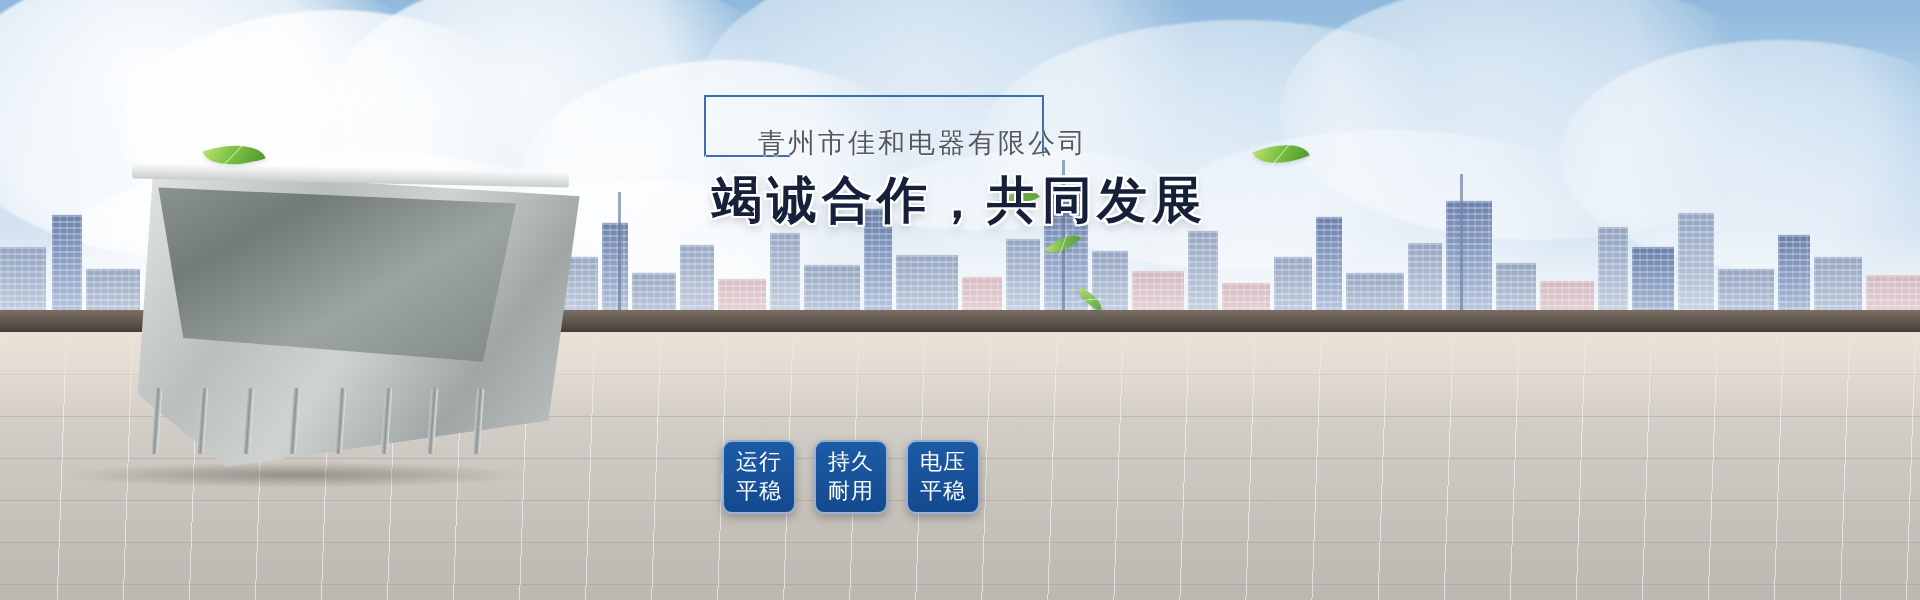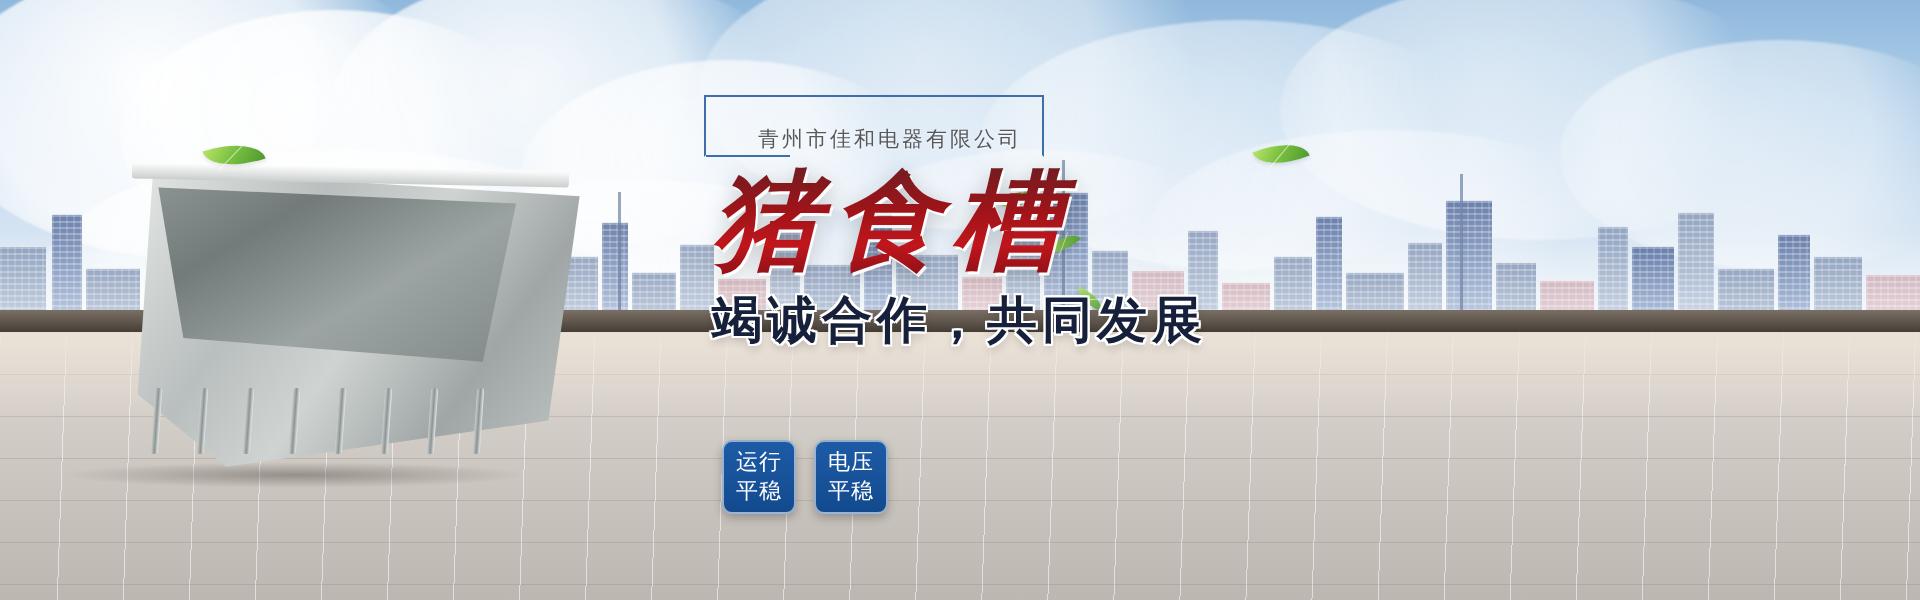--- a/index.html
+++ b/index.html
@@ -150,21 +150,21 @@
     border-bottom-color:transparent;
     margin-left:4px;
   }
   .name-frame::after {
     content:""; position:absolute; left:0; bottom:-2px; width:84px; height:2px;
     background:#3f6fa8;
   }
   .company-name {
     position:absolute; left:58px; top:30px;
     white-space:nowrap;
-    font-size:21px; letter-spacing:3px;
+    font-size:27px; letter-spacing:3px;
     color:#56585c;
     font-family:"DejaVu Sans","Liberation Sans",sans-serif;
     text-shadow:0 1px 2px rgba(255,255,255,.9);
   }
 
   .title-cn {
     position:relative;
     margin-top:6px; margin-left:12px;
     font-size:108px; line-height:1.06;
     letter-spacing:12px;
@@ -304,28 +304,31 @@
   <div class="leaf" style="left:1046px; top:236px; width:34px; height:16px; transform:rotate(-42deg); opacity:.9;">
       <i class="vein"></i>
     </div>
   <div class="leaf" style="left:1075px; top:292px; width:30px; height:14px; transform:rotate(24deg); opacity:.85;">
       <i class="vein"></i>
     </div>
 
   <div class="textblock">
     <div class="name-frame"></div>
     <div class="company-name">青州市佳和电器有限公司</div>
-    <div class="title-cn">猪食槽</div>
     <div class="subtitle-cn">竭诚合作，共同发展</div>
   </div>
 
   <div class="badges">
     <div class="badge">
       <span>运行</span>
       <span>平稳</span>
     </div>
     <div class="badge">
+      <span>持久</span>
+      <span>耐用</span>
+    </div>
+    <div class="badge">
       <span>电压</span>
       <span>平稳</span>
     </div>
   </div>
 
 </div>
 
 </body></html>

